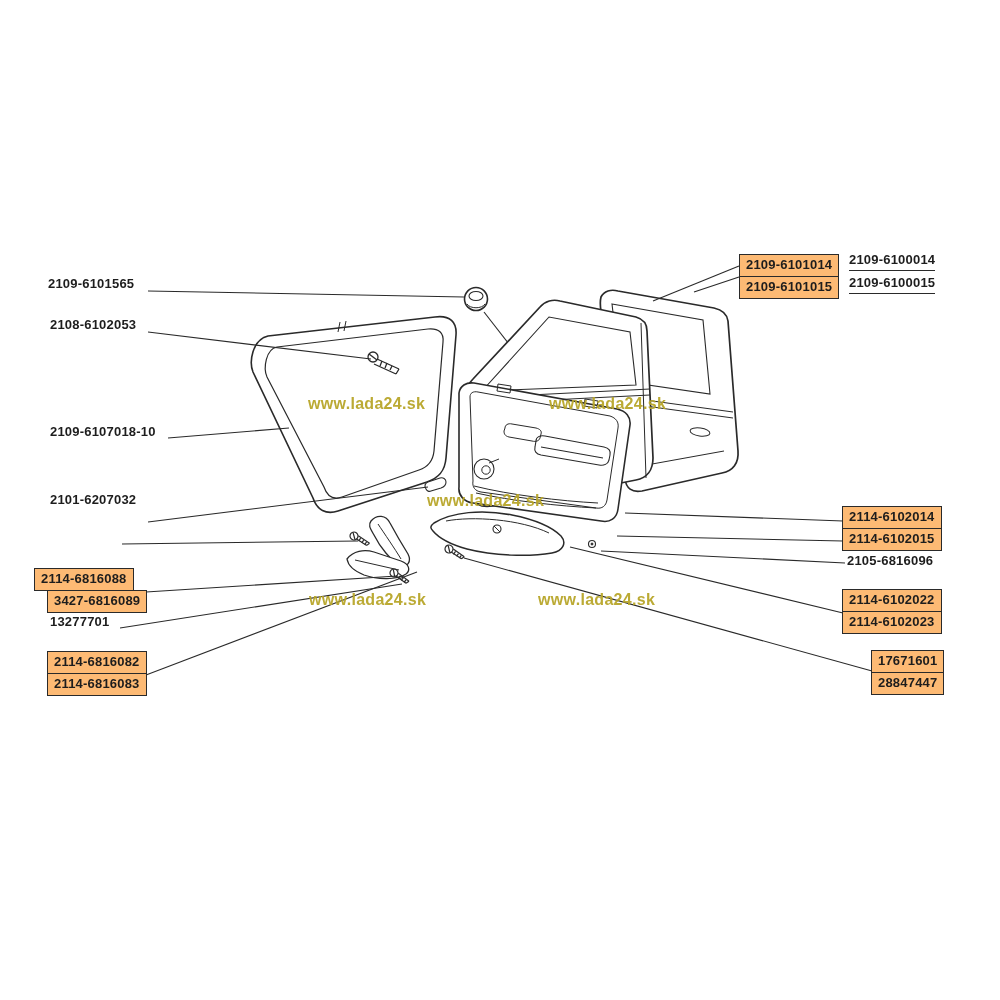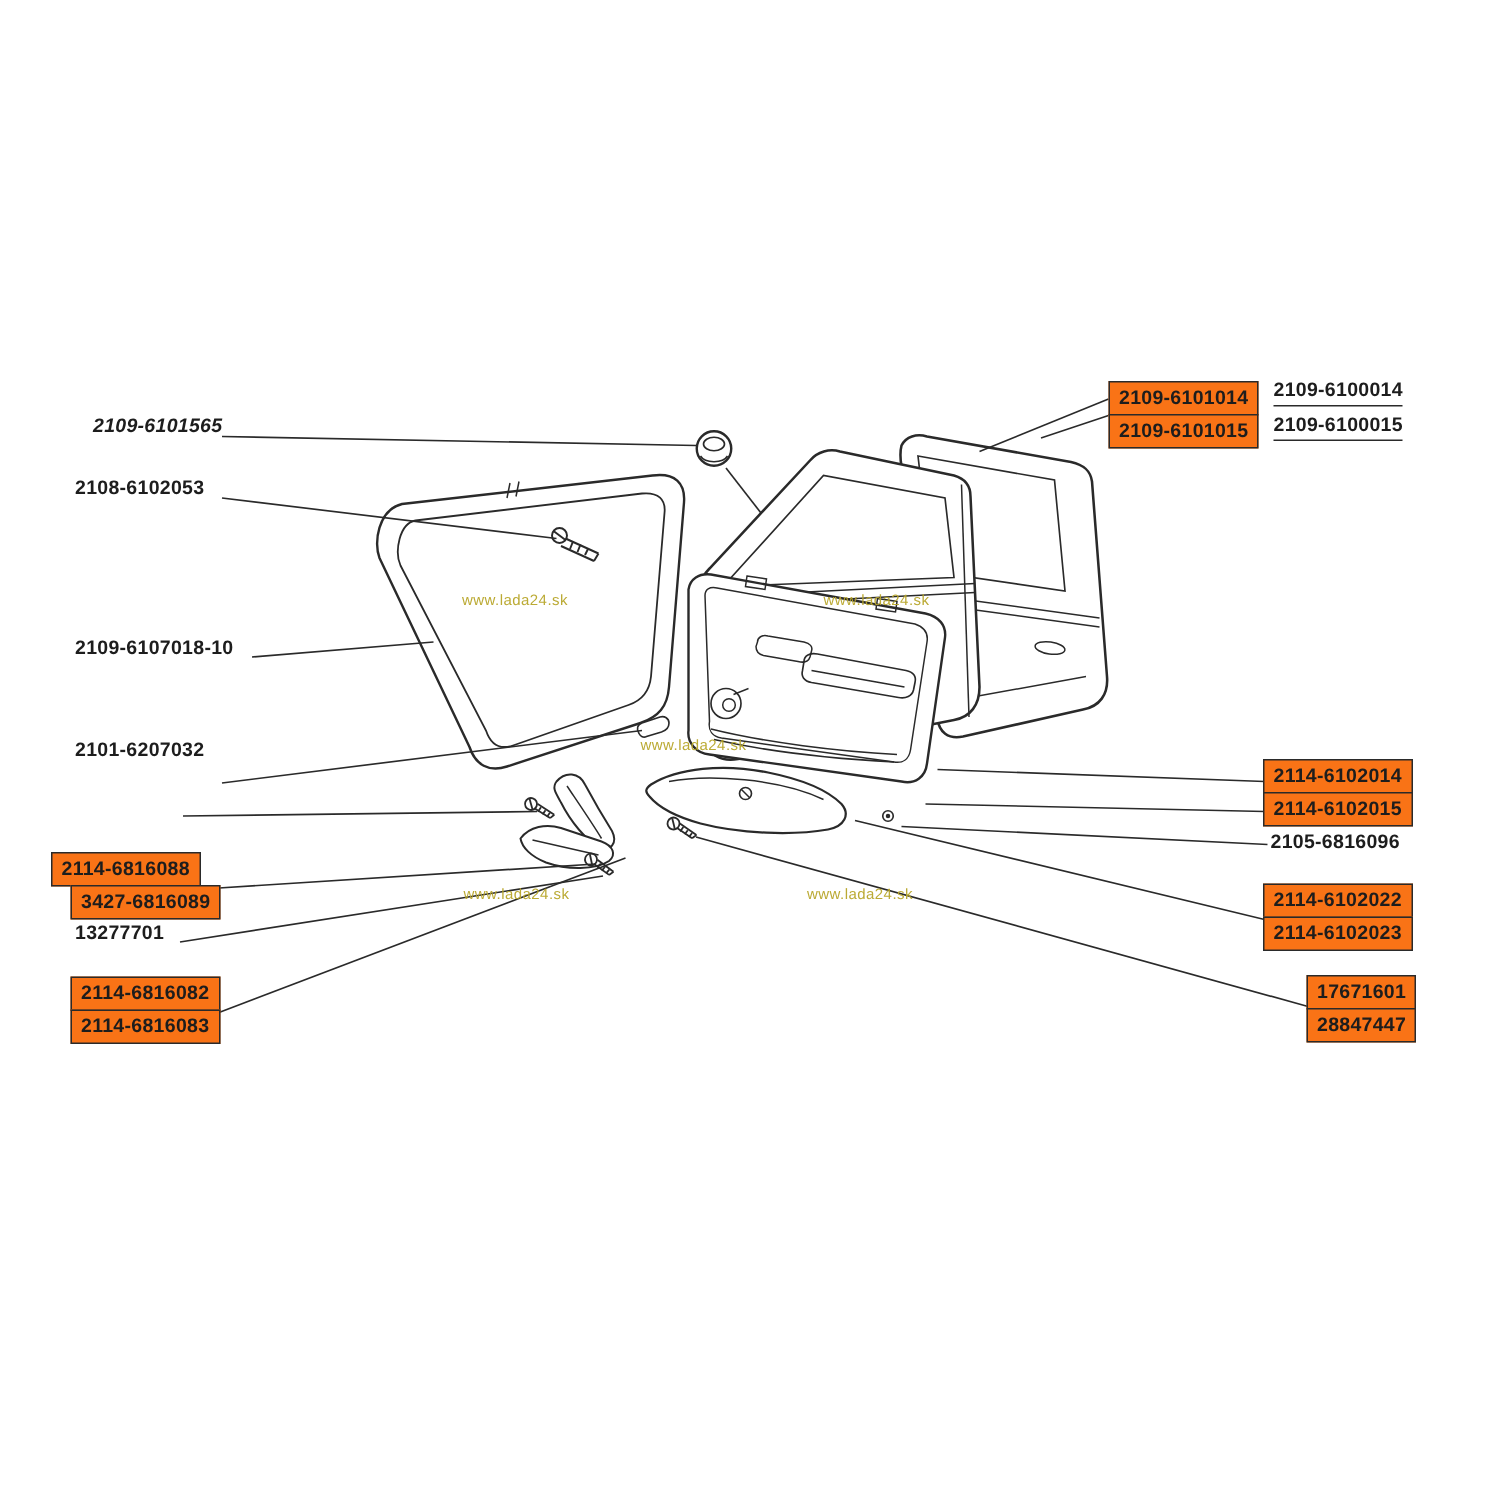--- a/index.html
+++ b/index.html
@@ -6,27 +6,27 @@
   .canvas {
     position:relative; width:1000px; height:1000px; background:#ffffff;
     font-family:"Liberation Sans", sans-serif; overflow:hidden;
   }
   .art { position:absolute; left:0; top:0; }
   .lbl {
     position:absolute; font-size:13px; font-weight:700; color:#1d1d1d;
     white-space:nowrap; letter-spacing:.2px; line-height:16px;
   }
   .lbl.boxed {
-    border:1.4px solid #2a2a2a; padding:2px 6px 3px 6px; background:#f97316;
+    border:1.4px solid #2a2a2a; padding:2px 6px 3px 6px; background:#fdba74;
   }
   .lbl.underlined {
     border-bottom:1.6px solid #2a2a2a; padding-bottom:2px;
   }
   .wm {
-    position:absolute; font-size:10px; font-weight:400; letter-spacing:.3px;
+    position:absolute; font-size:16px; font-weight:700; letter-spacing:.3px;
     color:#b8a62a; opacity:.95;
   }
 </style>
 </head>
 <body>
 
 <div class="canvas">
 
   <svg class="art" width="1000" height="1000" viewBox="0 0 1000 1000">
     <defs>
@@ -137,21 +137,21 @@
       <line x1="872" y1="671" x2="464" y2="558"></line>
     </g>
   </svg>
 
   <span class="wm" style="left:308px; top:395px;">www.lada24.sk</span>
   <span class="wm" style="left:549px; top:395px;">www.lada24.sk</span>
   <span class="wm" style="left:427px; top:492px;">www.lada24.sk</span>
   <span class="wm" style="left:309px; top:591px;">www.lada24.sk</span>
   <span class="wm" style="left:538px; top:591px;">www.lada24.sk</span>
 
-  <div class="lbl plain" style="left:62px; top:276px;font-style:italic;">2109-6101565</div>
+  <div class="lbl plain" style="left:48px; top:276px;">2109-6101565</div>
   <div class="lbl plain" style="left:50px; top:317px;">2108-6102053</div>
   <div class="lbl plain" style="left:50px; top:424px;">2109-6107018-10</div>
   <div class="lbl plain" style="left:50px; top:492px;">2101-6207032</div>
   <div class="lbl plain" style="left:50px; top:530px;margin-top:48px;">13276801</div>
   <div class="lbl boxed" style="left:34px; top:568px;">2114-6816088</div>
   <div class="lbl boxed" style="left:47px; top:590px;">3427-6816089</div>
   <div class="lbl plain" style="left:50px; top:614px;">13277701</div>
   <div class="lbl boxed" style="left:47px; top:651px;">2114-6816082</div>
   <div class="lbl boxed" style="left:47px; top:673px;">2114-6816083</div>
 

